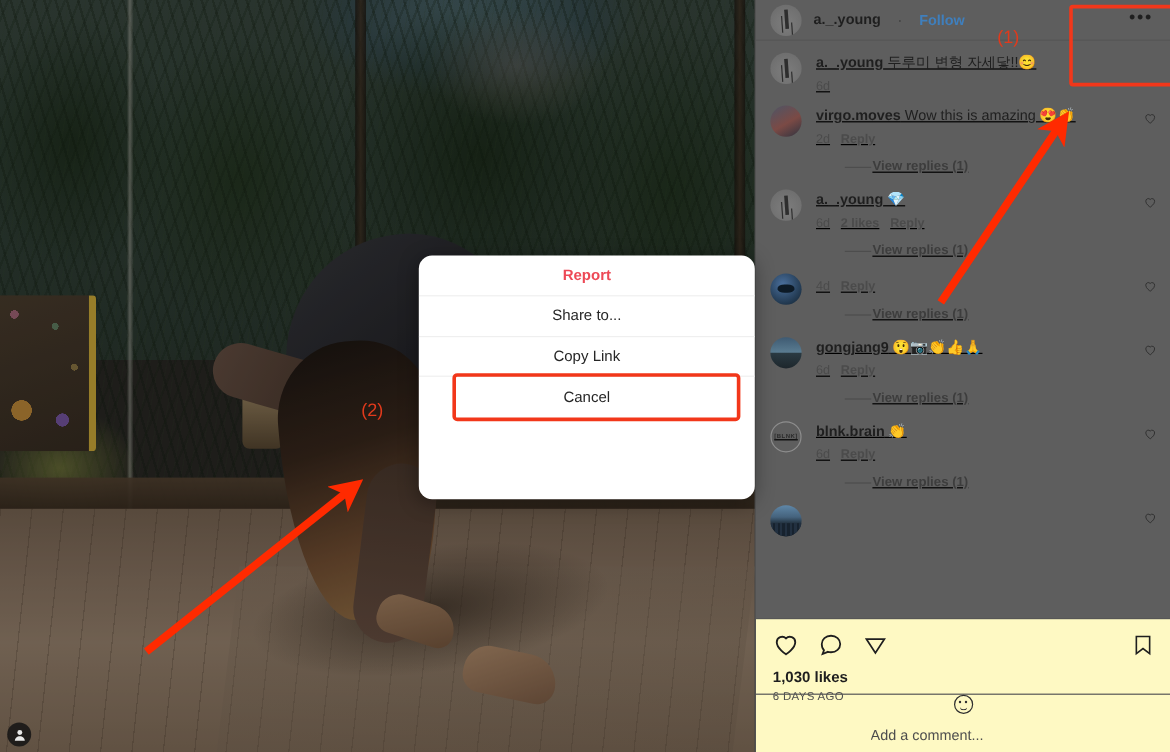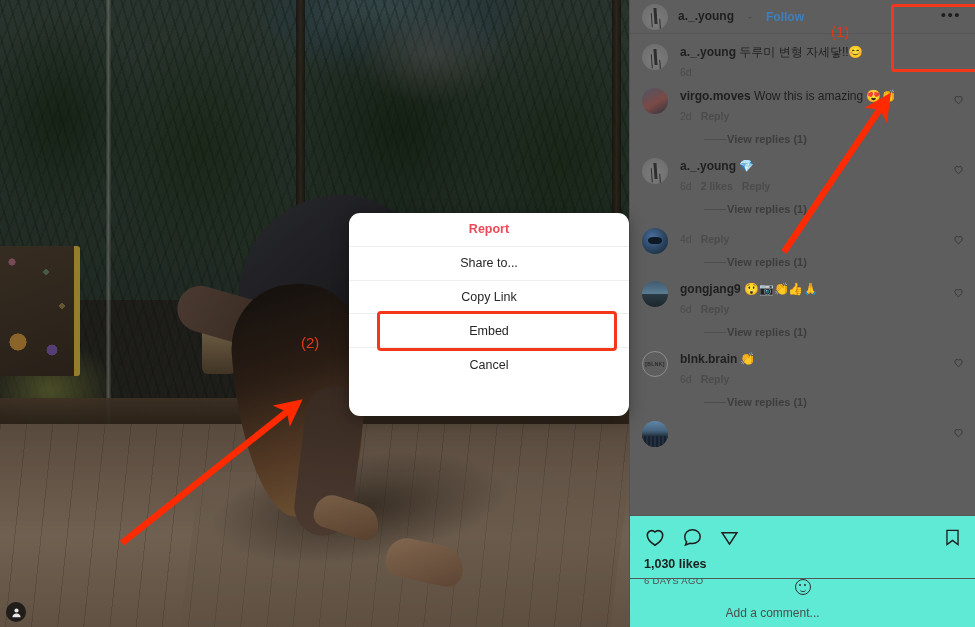--- a/index.html
+++ b/index.html
@@ -206,39 +206,39 @@
   .more-btn {
     margin-left: auto; color: #1f1f1f; font-size: 15px; letter-spacing: 1.5px;
     line-height: 1; cursor: pointer; padding-bottom: 4px;
   }
 
   .comments-scroll {
     position: absolute; left: 0; top: 34px; width: 346px; height: 481px;
     overflow: hidden;
   }
   .comment {
-    display: flex; gap: 12px; padding: 10px 14px 0 12px; position: relative;
+    display: flex; gap: 12px; padding: 10px 14px 0 12px; position: relative; text-decoration: underline;
   }
   .c-body { flex: 1 1 auto; min-width: 0; padding-right: 14px; }
   .c-text { font-size: 12px; color: #1f1f1f; line-height: 1.42; word-wrap: break-word; }
   .c-text b { font-weight: 700; }
   .c-meta { display: flex; gap: 9px; margin-top: 5px; }
   .c-meta span { font-size: 10.5px; color: #4b4b4b; font-weight: 400; }
   .c-meta span.bold { font-weight: 700; }
   .replies { display: flex; align-items: center; gap: 1px; margin: 11px 0 3px 24px; }
   .replies .dash { width: 22px; height: 1px; background: #4d4d4d; }
   .replies .rlabel { font-size: 11px; font-weight: 700; color: #3d3d3d; cursor: pointer; }
   .heart-mini {
     position: absolute; right: 12px; top: 13px; width: 11px; height: 11px; cursor: pointer;
   }
   .heart-mini svg { width: 11px; height: 11px; stroke: #2c2c2c; fill: none; stroke-width: 1.6; }
 
   .pane-footer {
     position: absolute; left: 0; bottom: 0; width: 346px; height: 112px;
-    border-top: 1px solid #565656; background: #5eead4;
+    border-top: 1px solid #565656; background: #fef9c3;
   }
   .action-row {
     display: flex; align-items: center; gap: 16px; padding: 10px 14px 0 14px;
   }
   .action-row svg { stroke: #1f1f1f; fill: none; stroke-width: 1.7; cursor: pointer; }
   .act-heart { width: 22px; height: 22px; }
   .act-comment { width: 21px; height: 21px; }
   .act-share { width: 21px; height: 21px; }
   .act-save { width: 19px; height: 21px; margin-left: auto; }
   .likes { font-size: 12.5px; font-weight: 700; color: #1e1e1e; padding: 9px 14px 0 14px; }
@@ -497,21 +497,20 @@
         <input class="cmt-input" type="text" placeholder="Add a comment..." style="">
         <span class="post-btn">Post</span>
       </div>
     </div>
   </div>
 
   <div class="modal">
     <div class="modal-item danger">Report</div>
     <div class="modal-item">Share to...</div>
     <div class="modal-item">Copy Link</div>
-    <div class="modal-item">Embed</div>
     <div class="modal-item">Cancel</div>
   </div>
 
   <div class="anno box1"></div>
   <div class="anno box2"></div>
   <div class="anno lbl lbl1">(1)</div>
   <div class="anno lbl lbl2">(2)</div>
 
   <svg class="arrow-svg" viewBox="0 0 975 627">
     <defs>

